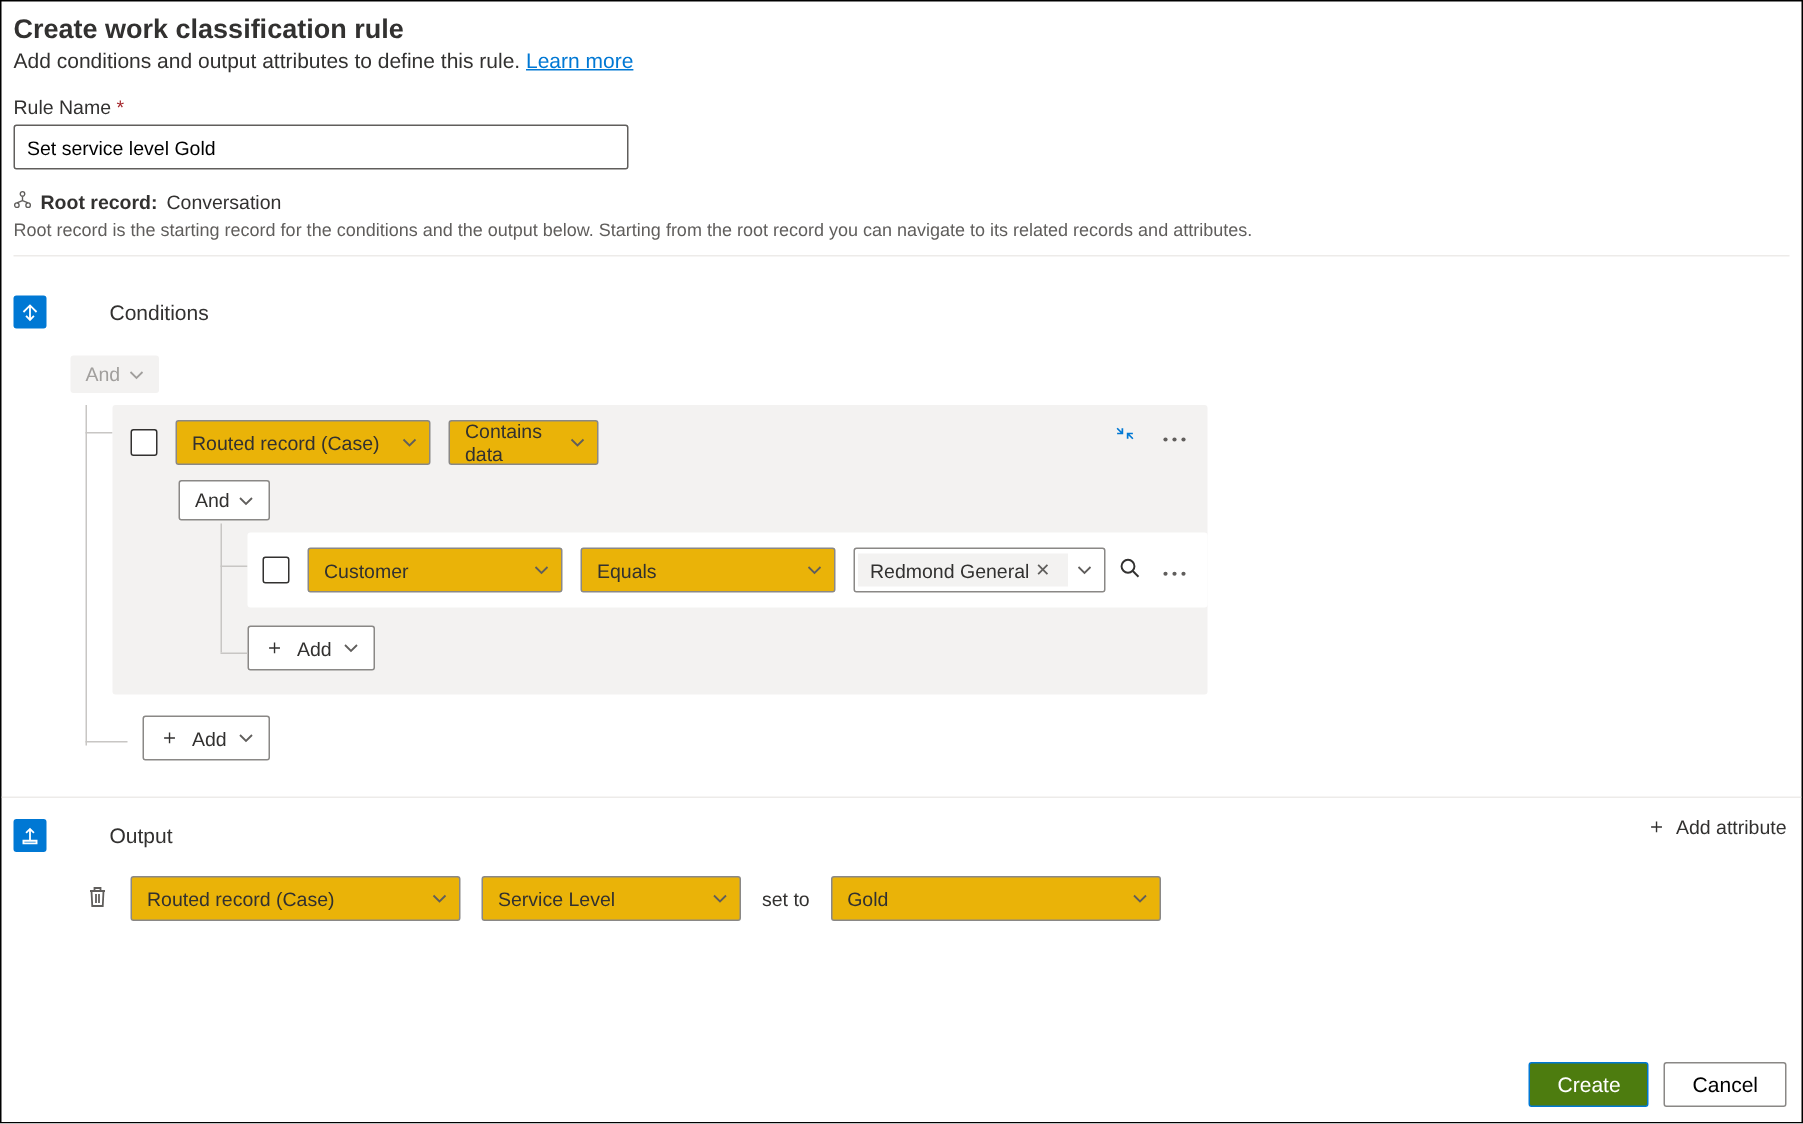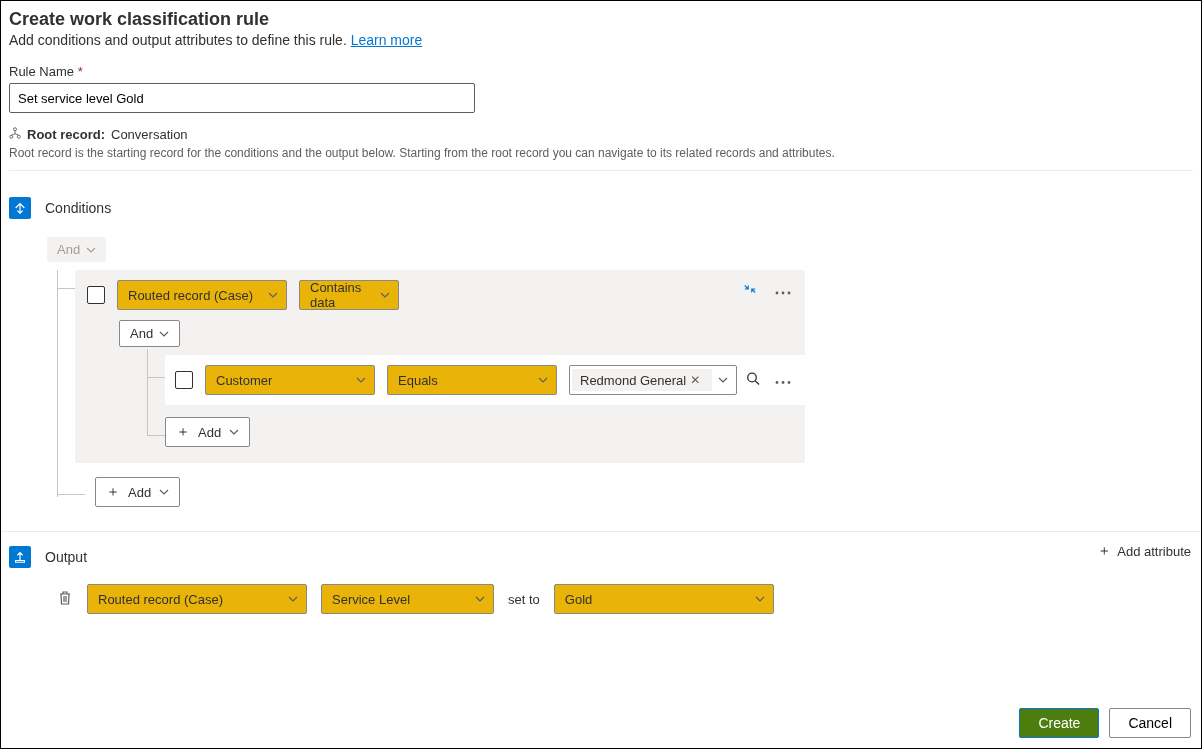--- a/index.html
+++ b/index.html
@@ -17,21 +17,21 @@
   overflow: hidden;
 }
 .header { padding: 8px 8px 10px 8px; }
 .title { font-size: 18px; font-weight: 700; margin-bottom: 2px; }
 .subtitle { font-size: 14px; color: #323130; }
 .subtitle a { color: #0078d4; text-decoration: underline; cursor: pointer; }
 .form-area { padding: 6px 8px 12px 8px; }
 .label { font-size: 13px; margin-bottom: 4px; display: block; }
 .req { color: #a4262c; }
 .textinput {
-  width: 466px;
+  width: 410px;
   height: 30px;
   border: 1px solid #605e5c;
   border-radius: 2px;
   padding: 0 8px;
   font-size: 13px;
 }
 .root-row { margin-top: 14px; display: flex; align-items: center; gap: 6px; }
 .root-row .rk { font-weight: 700; }
 .root-row .rv { font-weight: 400; }
 .root-hint { font-size: 12px; color: #605e5c; margin-top: 4px; }
@@ -40,21 +40,21 @@
 .section { padding: 14px 8px 24px 8px; }
 .section-hdr { display: flex; align-items: center; gap: 14px; margin-bottom: 18px; }
 .sq-badge {
   width: 22px; height: 22px;
   background: #0078d4;
   border-radius: 2px;
   display: flex; align-items: center; justify-content: center;
   color: #fff;
 }
 .sq-badge svg { width: 14px; height: 14px; }
-.section-title { font-size: 14px; font-weight: 400; }
+.section-title { font-size: 14px; font-weight: 400; margin-left: 28px; }
 
 .cond-body { padding-left: 38px; }
 .and-pill {
   display: inline-flex; align-items: center; gap: 6px;
   background: #f3f2f1;
   color: #a19f9d;
   padding: 5px 10px;
   border-radius: 2px;
   font-size: 13px;
   cursor: pointer;

